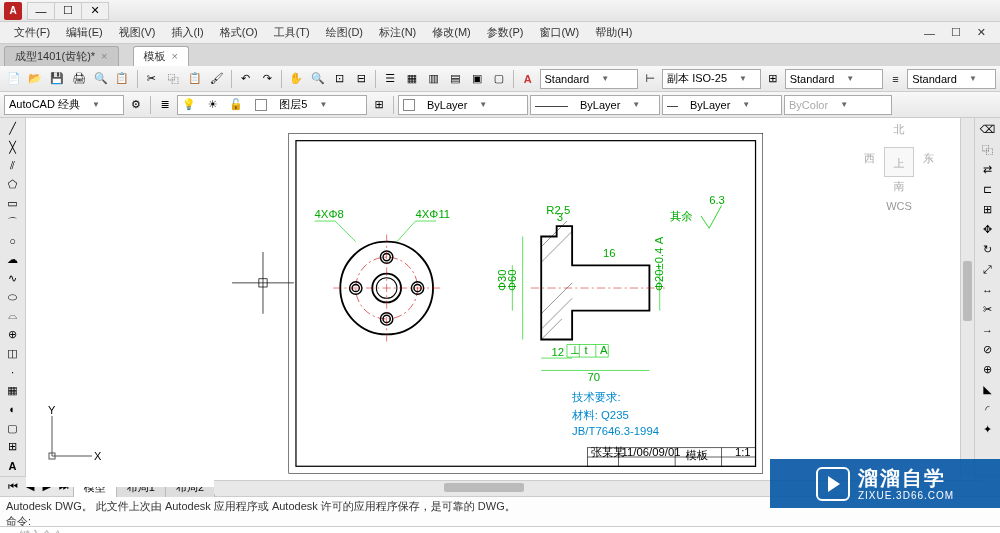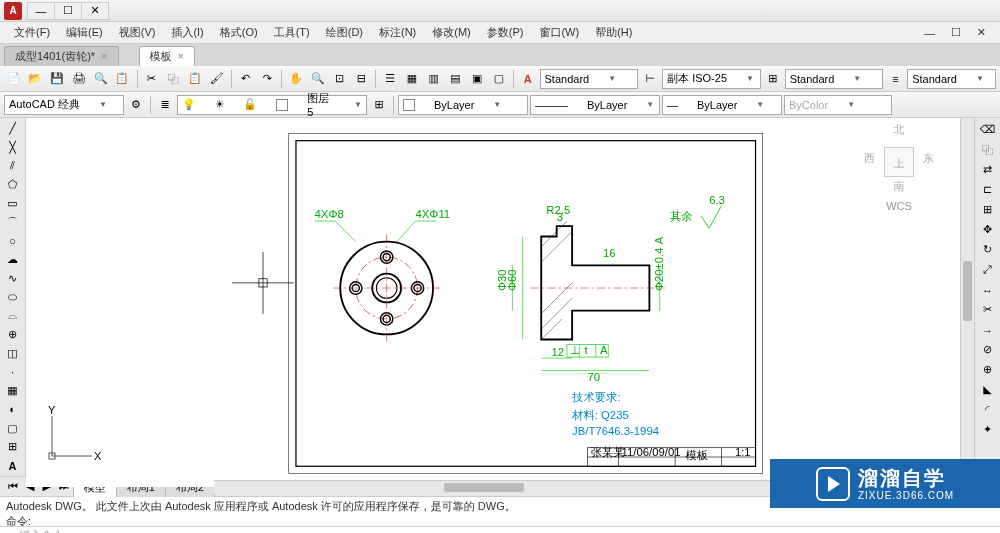--- a/index.html
+++ b/index.html
@@ -4,28 +4,28 @@
 <style>
 * { margin: 0; padding: 0; box-sizing: border-box; font-family: "Microsoft YaHei", sans-serif; font-size: 11px; user-select: none; }
 body { width: 1000px; height: 533px; background: #e8e8e8; overflow: hidden; position: relative; }
 .titlebar { height: 22px; background: linear-gradient(#f5f5f5,#e5e5e5); display: flex; align-items: center; padding: 0 4px; border-bottom: 1px solid #ccc; }
 .titlebar .logo { width: 18px; height: 18px; background: #b22; border-radius: 2px; margin-right: 6px; display: flex; align-items: center; justify-content: center; color: #fff; font-weight: bold; font-size: 10px; }
 .titlebar .title { flex: 1; text-align: center; color: #555; font-size: 12px; }
 .titlebar .winbtns { display: flex; gap: 0; }
 .titlebar .winbtns span { width: 28px; height: 18px; display: flex; align-items: center; justify-content: center; border: 1px solid #ccc; background: #f0f0f0; margin-left: -1px; cursor: pointer; }
 .menubar { height: 22px; background: #f0f0f0; display: flex; align-items: center; padding: 0 6px; border-bottom: 1px solid #ccc; }
 .menubar span { padding: 0 8px; color: #333; cursor: pointer; }
-.tabs { height: 22px; background: #d8d8d8; display: flex; align-items: flex-end; padding: 0 4px; gap: 20px; }
+.tabs { height: 22px; background: #d8d8d8; display: flex; align-items: flex-end; padding: 0 4px; gap: 14px; }
 .tab { padding: 2px 10px; background: #c8c8c8; border-radius: 3px 3px 0 0; border: 1px solid #aaa; border-bottom: none; color: #333; cursor: pointer; }
 .tab.active { background: #ffffff; }
 .tab .x { margin-left: 6px; color: #888; }
 .toolbar { height: 26px; background: linear-gradient(#f8f8f8,#e8e8e8); display: flex; align-items: center; padding: 0 4px; border-bottom: 1px solid #ccc; gap: 2px; }
 .tbtn { width: 20px; height: 20px; border: 1px solid transparent; display: flex; align-items: center; justify-content: center; cursor: pointer; border-radius: 2px; }
 .tsep { width: 1px; height: 18px; background: #bbb; margin: 0 2px; }
-.tdrop { height: 20px; border: 1px solid #aaa; background: #fff; padding: 0 4px; display: flex; align-items: center; gap: 19px; cursor: pointer; }
+.tdrop { height: 20px; border: 1px solid #aaa; background: #fff; padding: 0 4px; display: flex; align-items: center; gap: 12px; cursor: pointer; }
 .tdrop .arr { font-size: 8px; color: #666; }
 .layer-row { height: 26px; background: linear-gradient(#f8f8f8,#e8e8e8); display: flex; align-items: center; padding: 0 4px; border-bottom: 1px solid #ccc; gap: 2px; }
 .main { position: relative; height: 358px; display: flex; }
 .lefttools { width: 26px; background: #e8e8e8; border-right: 1px solid #ccc; display: flex; flex-direction: column; align-items: center; padding: 2px 0; gap: 2px; }
 .lefttools .tbtn { width: 20px; height: 18px; }
 .canvas-wrap { flex: 1; position: relative; background: #fff; }
 .canvas { position: absolute; inset: 0; background: #fff; }
 .viewport-label { position: absolute; top: 2px; left: 4px; color: #333; font-size: 12px; }
 .ucs { position: absolute; left: 16px; bottom: 10px; }
 .righttools { width: 26px; background: #e8e8e8; border-left: 1px solid #ccc; display: flex; flex-direction: column; align-items: center; padding: 2px 0; gap: 2px; }

